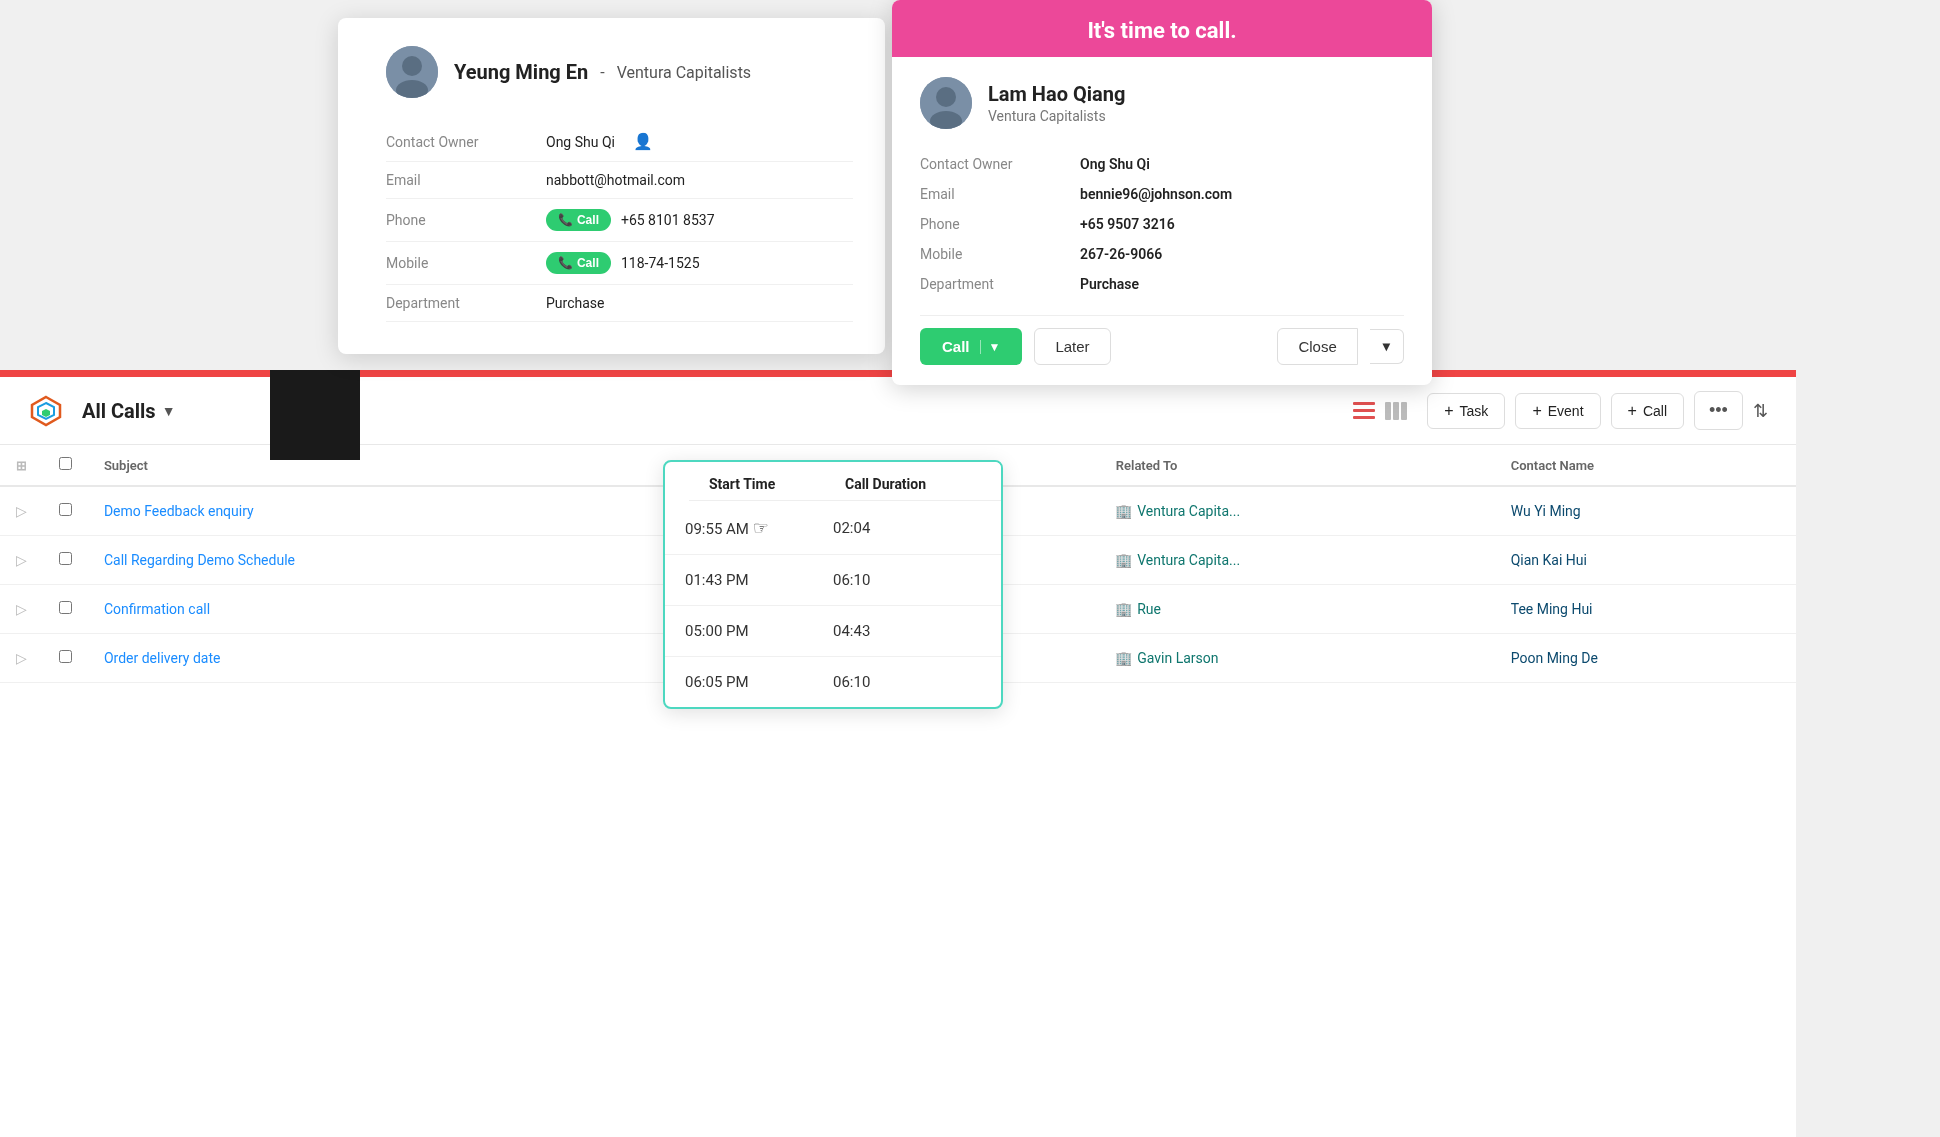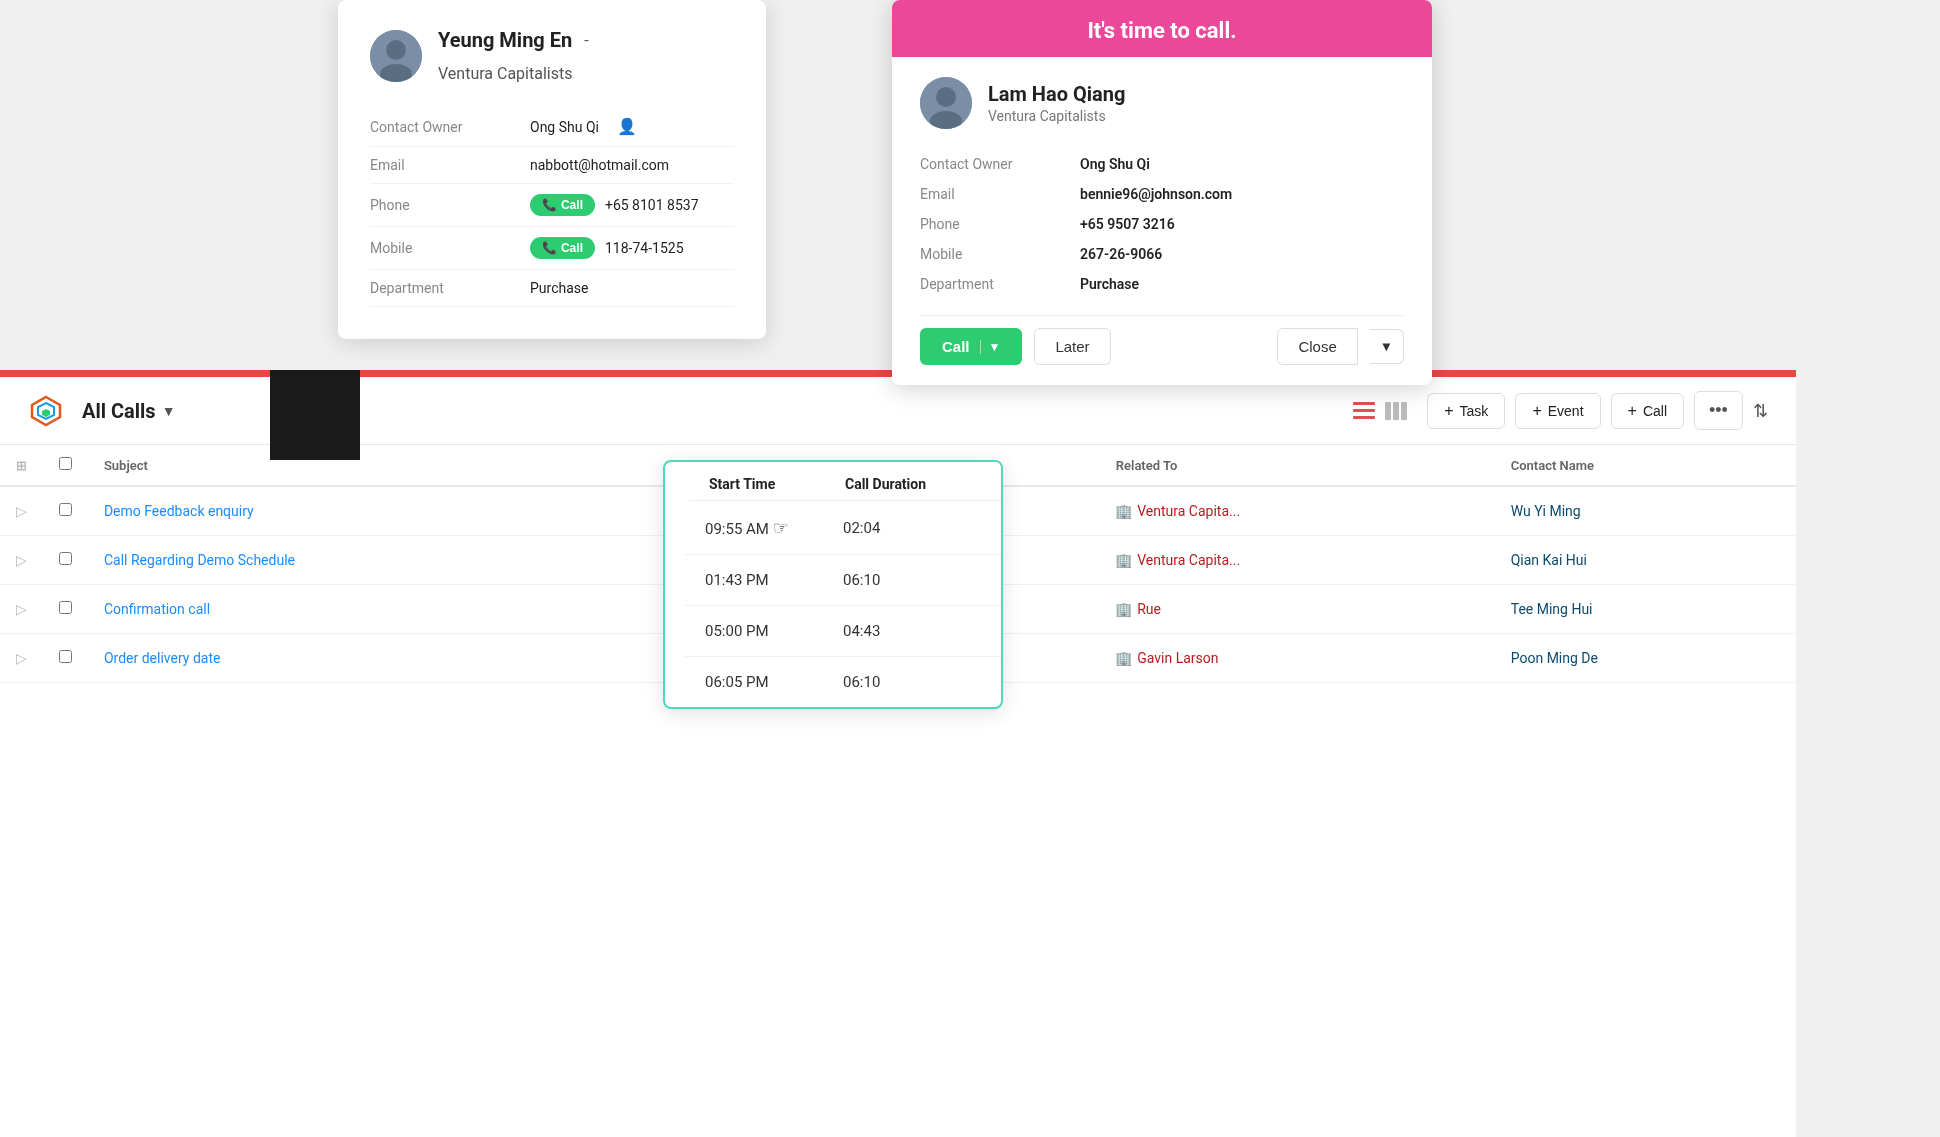--- a/index.html
+++ b/index.html
@@ -8,27 +8,27 @@
       background: #f0f0f0;
       width: 1940px;
       height: 1137px;
       overflow: hidden;
       position: relative;
     }
 
     
     .contact-card-left {
       position: absolute;
-      top: 0;
+      top: 18px;
       left: 338px;
-      width: 428px;
+      width: 547px;
       background: #fff;
       border-radius: 8px;
       box-shadow: 0 4px 24px rgba(0,0,0,0.15);
-      padding: 28px 32px 32px 32px;
+      padding: 28px 32px 32px 48px;
       z-index: 10;
     }
     .contact-card-left .header {
       display: flex;
       align-items: center;
       gap: 16px;
       margin-bottom: 24px;
     }
     .avatar-circle {
       width: 52px;
@@ -324,21 +324,21 @@
       color: #1a8cff;
       cursor: pointer;
       font-size: 14px;
     }
     .related-icon {
       color: #aaa;
       font-size: 14px;
       margin-right: 4px;
     }
     .related-link {
-      color: #b91c1c;
+      color: #0f766e;
       cursor: pointer;
     }
     .contact-link {
       color: #0c4a6e;
       cursor: pointer;
     }
     .checkbox-col { width: 40px; }
     .expand-col { width: 36px; }
 
     
@@ -362,21 +362,20 @@
       border-bottom: 1px solid #eee;
       margin-left: 24px;
     }
     .time-popup-col-label {
       font-size: 14px;
       font-weight: 700;
       color: #222;
     }
     .time-popup-rows {
       padding: 0;
-      margin-left: 20px;
     }
     .time-popup-row {
       display: grid;
       grid-template-columns: 1fr 1fr;
       padding: 16px 20px;
       border-bottom: 1px solid #f0f0f0;
       align-items: center;
     }
     .time-popup-row:last-child { border-bottom: none; }
     .time-val {

